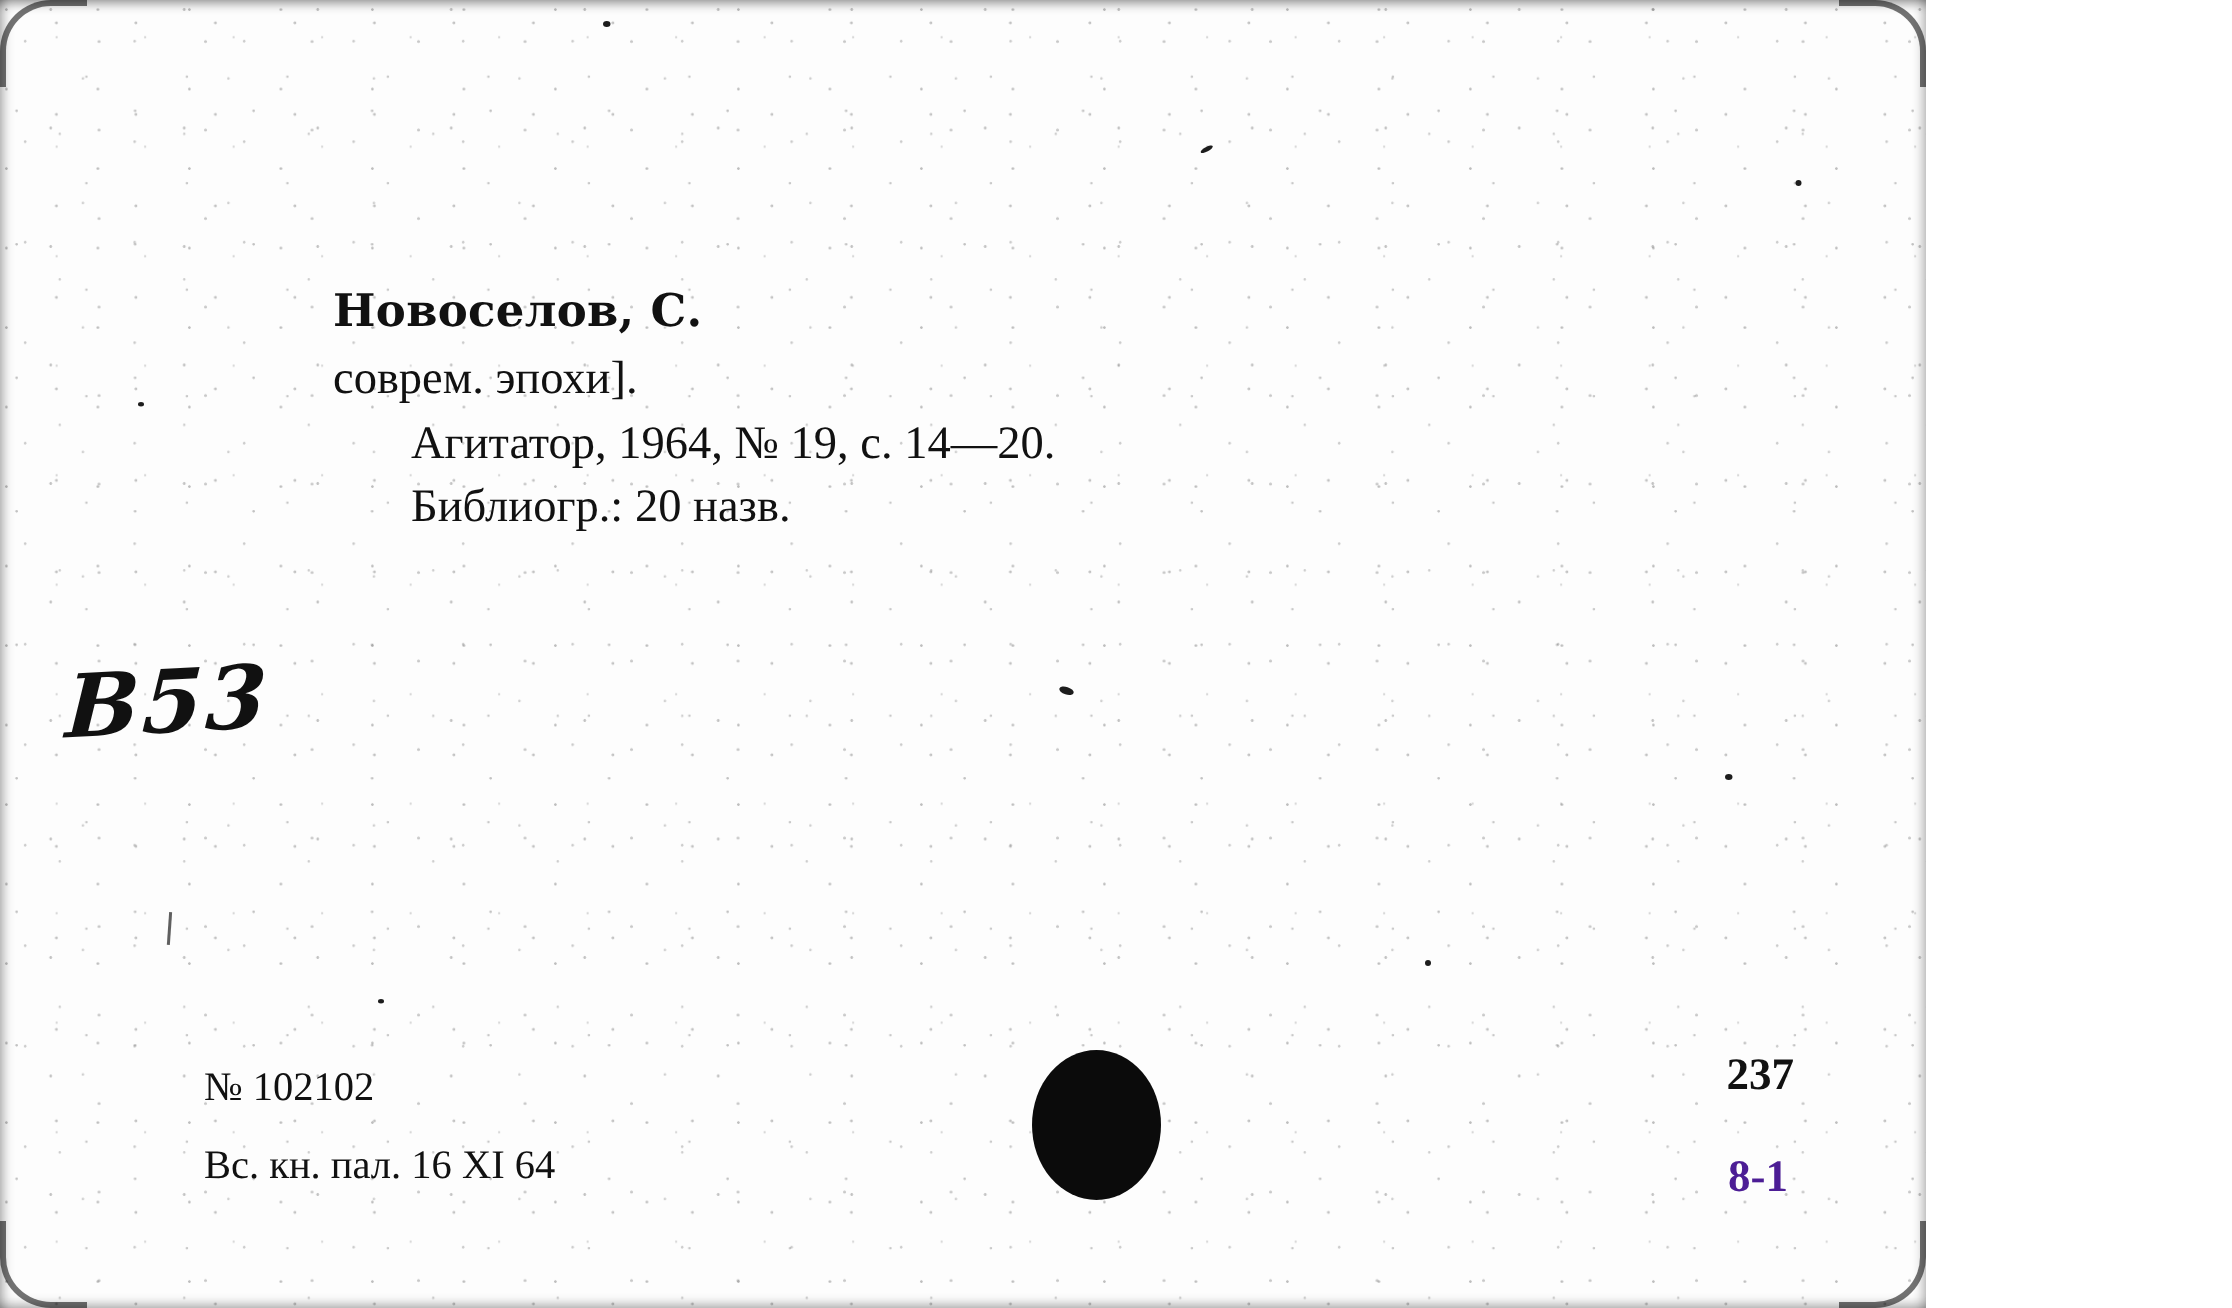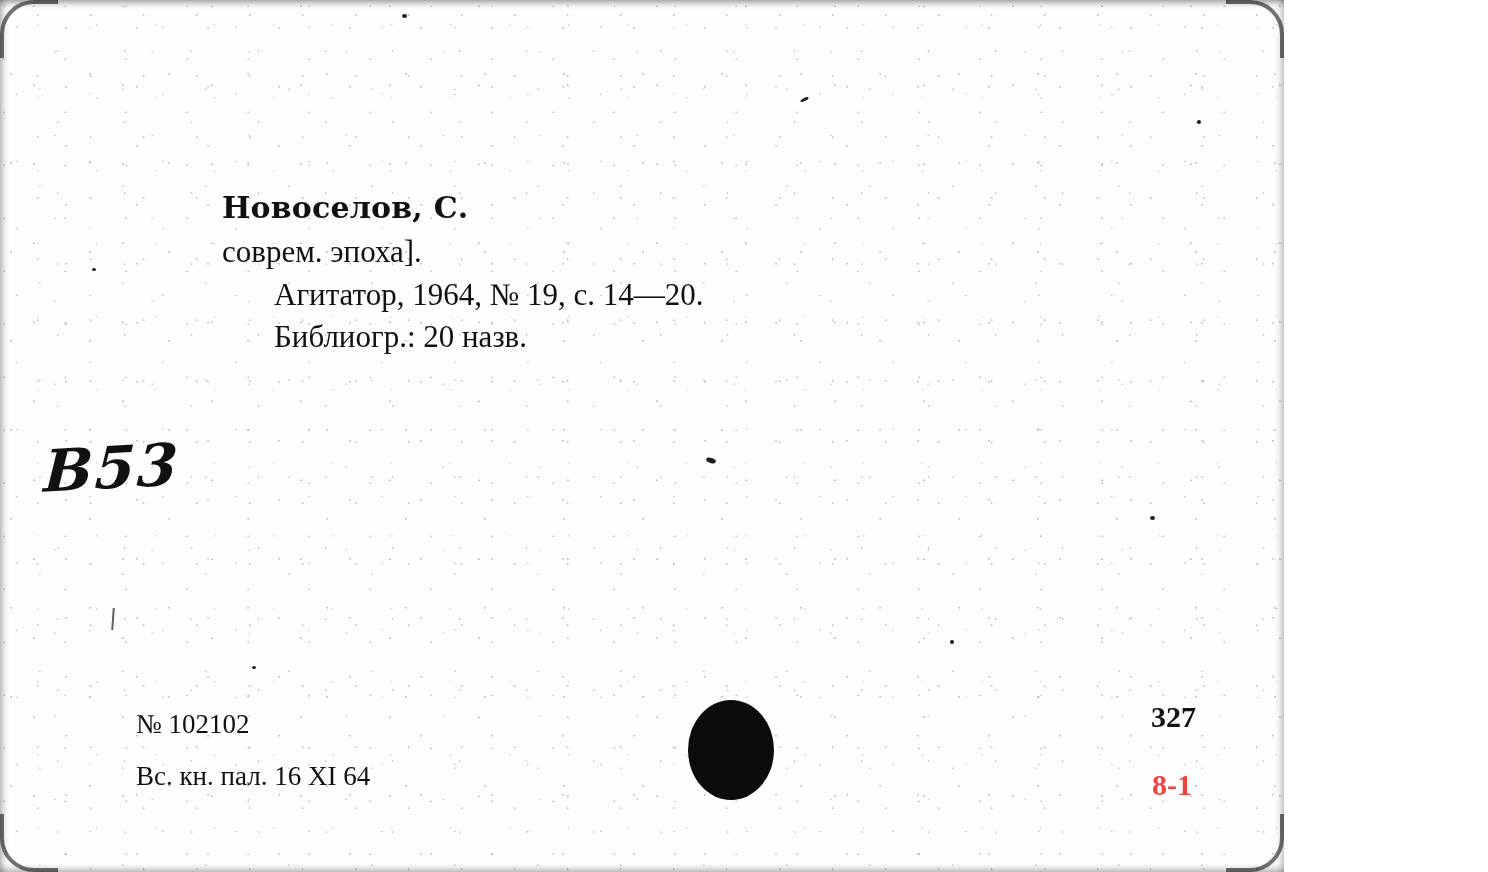--- a/index.html
+++ b/index.html
@@ -160,21 +160,21 @@
     font-weight: 700;
     color: #111;
   }
   #sheet-number {
     position: absolute;
     right: 92px;
     top: 768px;
     font-family: "Liberation Serif", serif;
     font-size: 30px;
     font-weight: 700;
-    color: #ef4444;
+    color: #4c1d95;
   }
 
   
   .speck { position:absolute; background:#1d1d1d; border-radius:50%; pointer-events:none; }
 </style>
 </head>
 <body>
 
 <div id="card">
 
@@ -191,32 +191,32 @@
   <div class="speck" style="left:706px;  top:458px; width:10px; height:5px; transform:rotate(18deg);"></div>
   <div class="speck" style="left:1150px; top:516px; width:5px;  height:4px;"></div>
   <div class="speck" style="left:252px;  top:666px; width:4px;  height:3px;"></div>
   <div class="speck" style="left:950px;  top:640px; width:4px;  height:4px;"></div>
   <div class="speck" style="left:1406px; top:792px; width:5px;  height:4px;"></div>
   <div class="speck" style="left:92px;   top:268px; width:4px;  height:3px;"></div>
   <div class="speck" style="left:1320px; top:300px; width:4px;  height:3px;"></div>
 
   <div id="record">
     <p class="author">Новоселов, С.</p>
-    <p class="body-line title-line-2">соврем. эпоха].</p>
+    <p class="body-line title-line-2">соврем. эпохи].</p>
     <p class="body-line indent source-line">Агитатор, 1964, № 19, с. 14—20.</p>
     <p class="body-line indent notes-line">Библиогр.: 20 назв.</p>
   </div>
 
   <div id="shelfmark">В53</div>
 
   <div id="ink-tick"></div>
 
   <div id="footer-codes">
     <p class="code-line">№ 102102</p>
     <p class="code-line">Вс. кн. пал. 16 XI 64</p>
   </div>
 
   <div id="punch-hole"></div>
 
-  <div id="page-number">327</div>
+  <div id="page-number">237</div>
   <div id="sheet-number">8-1</div>
 
 </div>
 
 </body></html>

